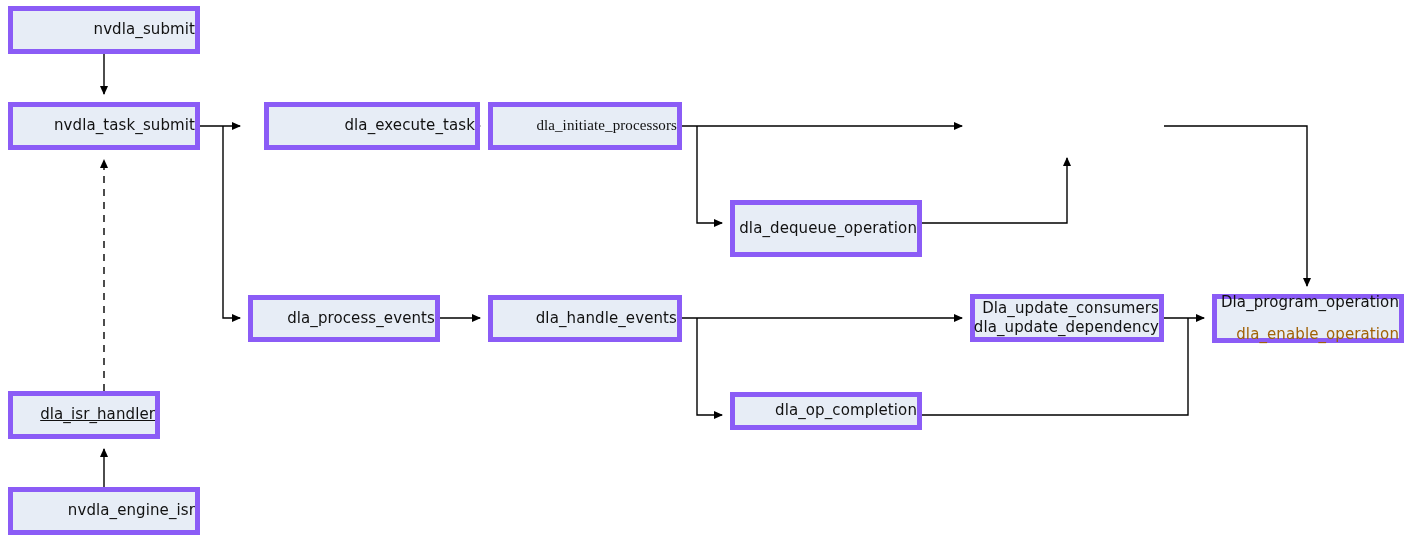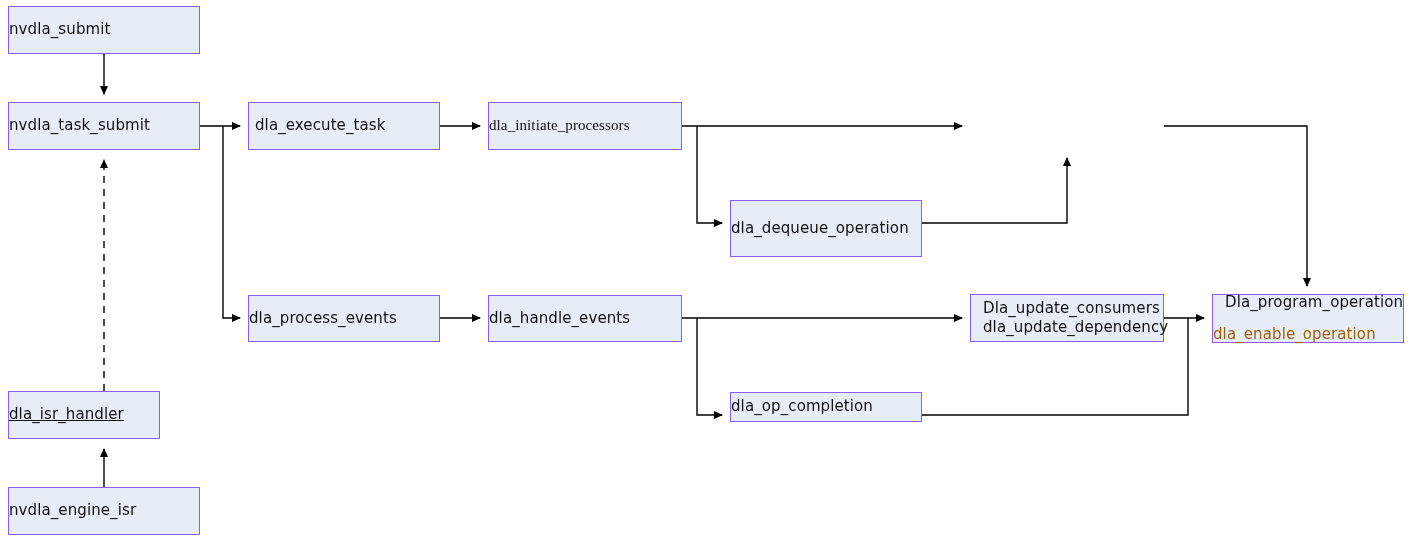--- a/index.html
+++ b/index.html
@@ -23,24 +23,24 @@
     left: 0;
     top: 0;
     width: 1412px;
     height: 541px;
     pointer-events: none;
   }
   .node {
     position: absolute;
     box-sizing: border-box;
     background: #e7edf6;
-    border: 1px solid #8b5cf6;
+    border: 5px solid #8b5cf6;
     display: flex;
     flex-direction: column;
-    align-items: flex-start;
+    align-items: flex-end;
     justify-content: center;
     line-height: 1.28;
     font-size: 15px;
     color: #111111;
     letter-spacing: 0.1px;
     text-align: center;
     white-space: nowrap;
   }
   .node .line-2 {
     color: #a16207;
@@ -132,42 +132,42 @@
   </div>
 
   <div class="node" style="left:8px; top:391px; width:152px; height:48px;text-decoration:underline;">
     <span>dla_isr_handler</span>
   </div>
 
   <div class="node" style="left:8px; top:487px; width:192px; height:48px;">
     <span>nvdla_engine_isr</span>
   </div>
 
-  <div class="node" style="left:248px; top:102px; width:192px; height:48px;padding-left:6px;">
+  <div class="node" style="left:264px; top:102px; width:216px; height:48px;padding-left:6px;">
     <span>dla_execute_task</span>
   </div>
 
   <div class="node" style="left:488px; top:102px; width:194px; height:48px;font-family:Liberation Serif, serif;">
     <span>dla_initiate_processors</span>
   </div>
 
 
   <div class="node" style="left:730px; top:200px; width:192px; height:57px;">
     <span>dla_dequeue_operation</span>
   </div>
 
   <div class="node" style="left:248px; top:295px; width:192px; height:47px;">
     <span>dla_process_events</span>
   </div>
 
   <div class="node" style="left:488px; top:295px; width:194px; height:47px;">
     <span>dla_handle_events</span>
   </div>
 
-  <div class="node" style="left:730px; top:392px; width:192px; height:30px;">
+  <div class="node" style="left:730px; top:392px; width:192px; height:38px;">
     <span>dla_op_completion</span>
   </div>
 
   <div class="node" style="left:970px; top:294px; width:194px; height:48px;">
     <span class="line-plain">Dla_update_consumers</span>
     <span class="line-plain">dla_update_dependency</span>
   </div>
 
   <div class="node" style="left:1212px; top:294px; width:192px; height:49px;gap:12px;">
     <span class="line-plain">Dla_program_operation</span>

